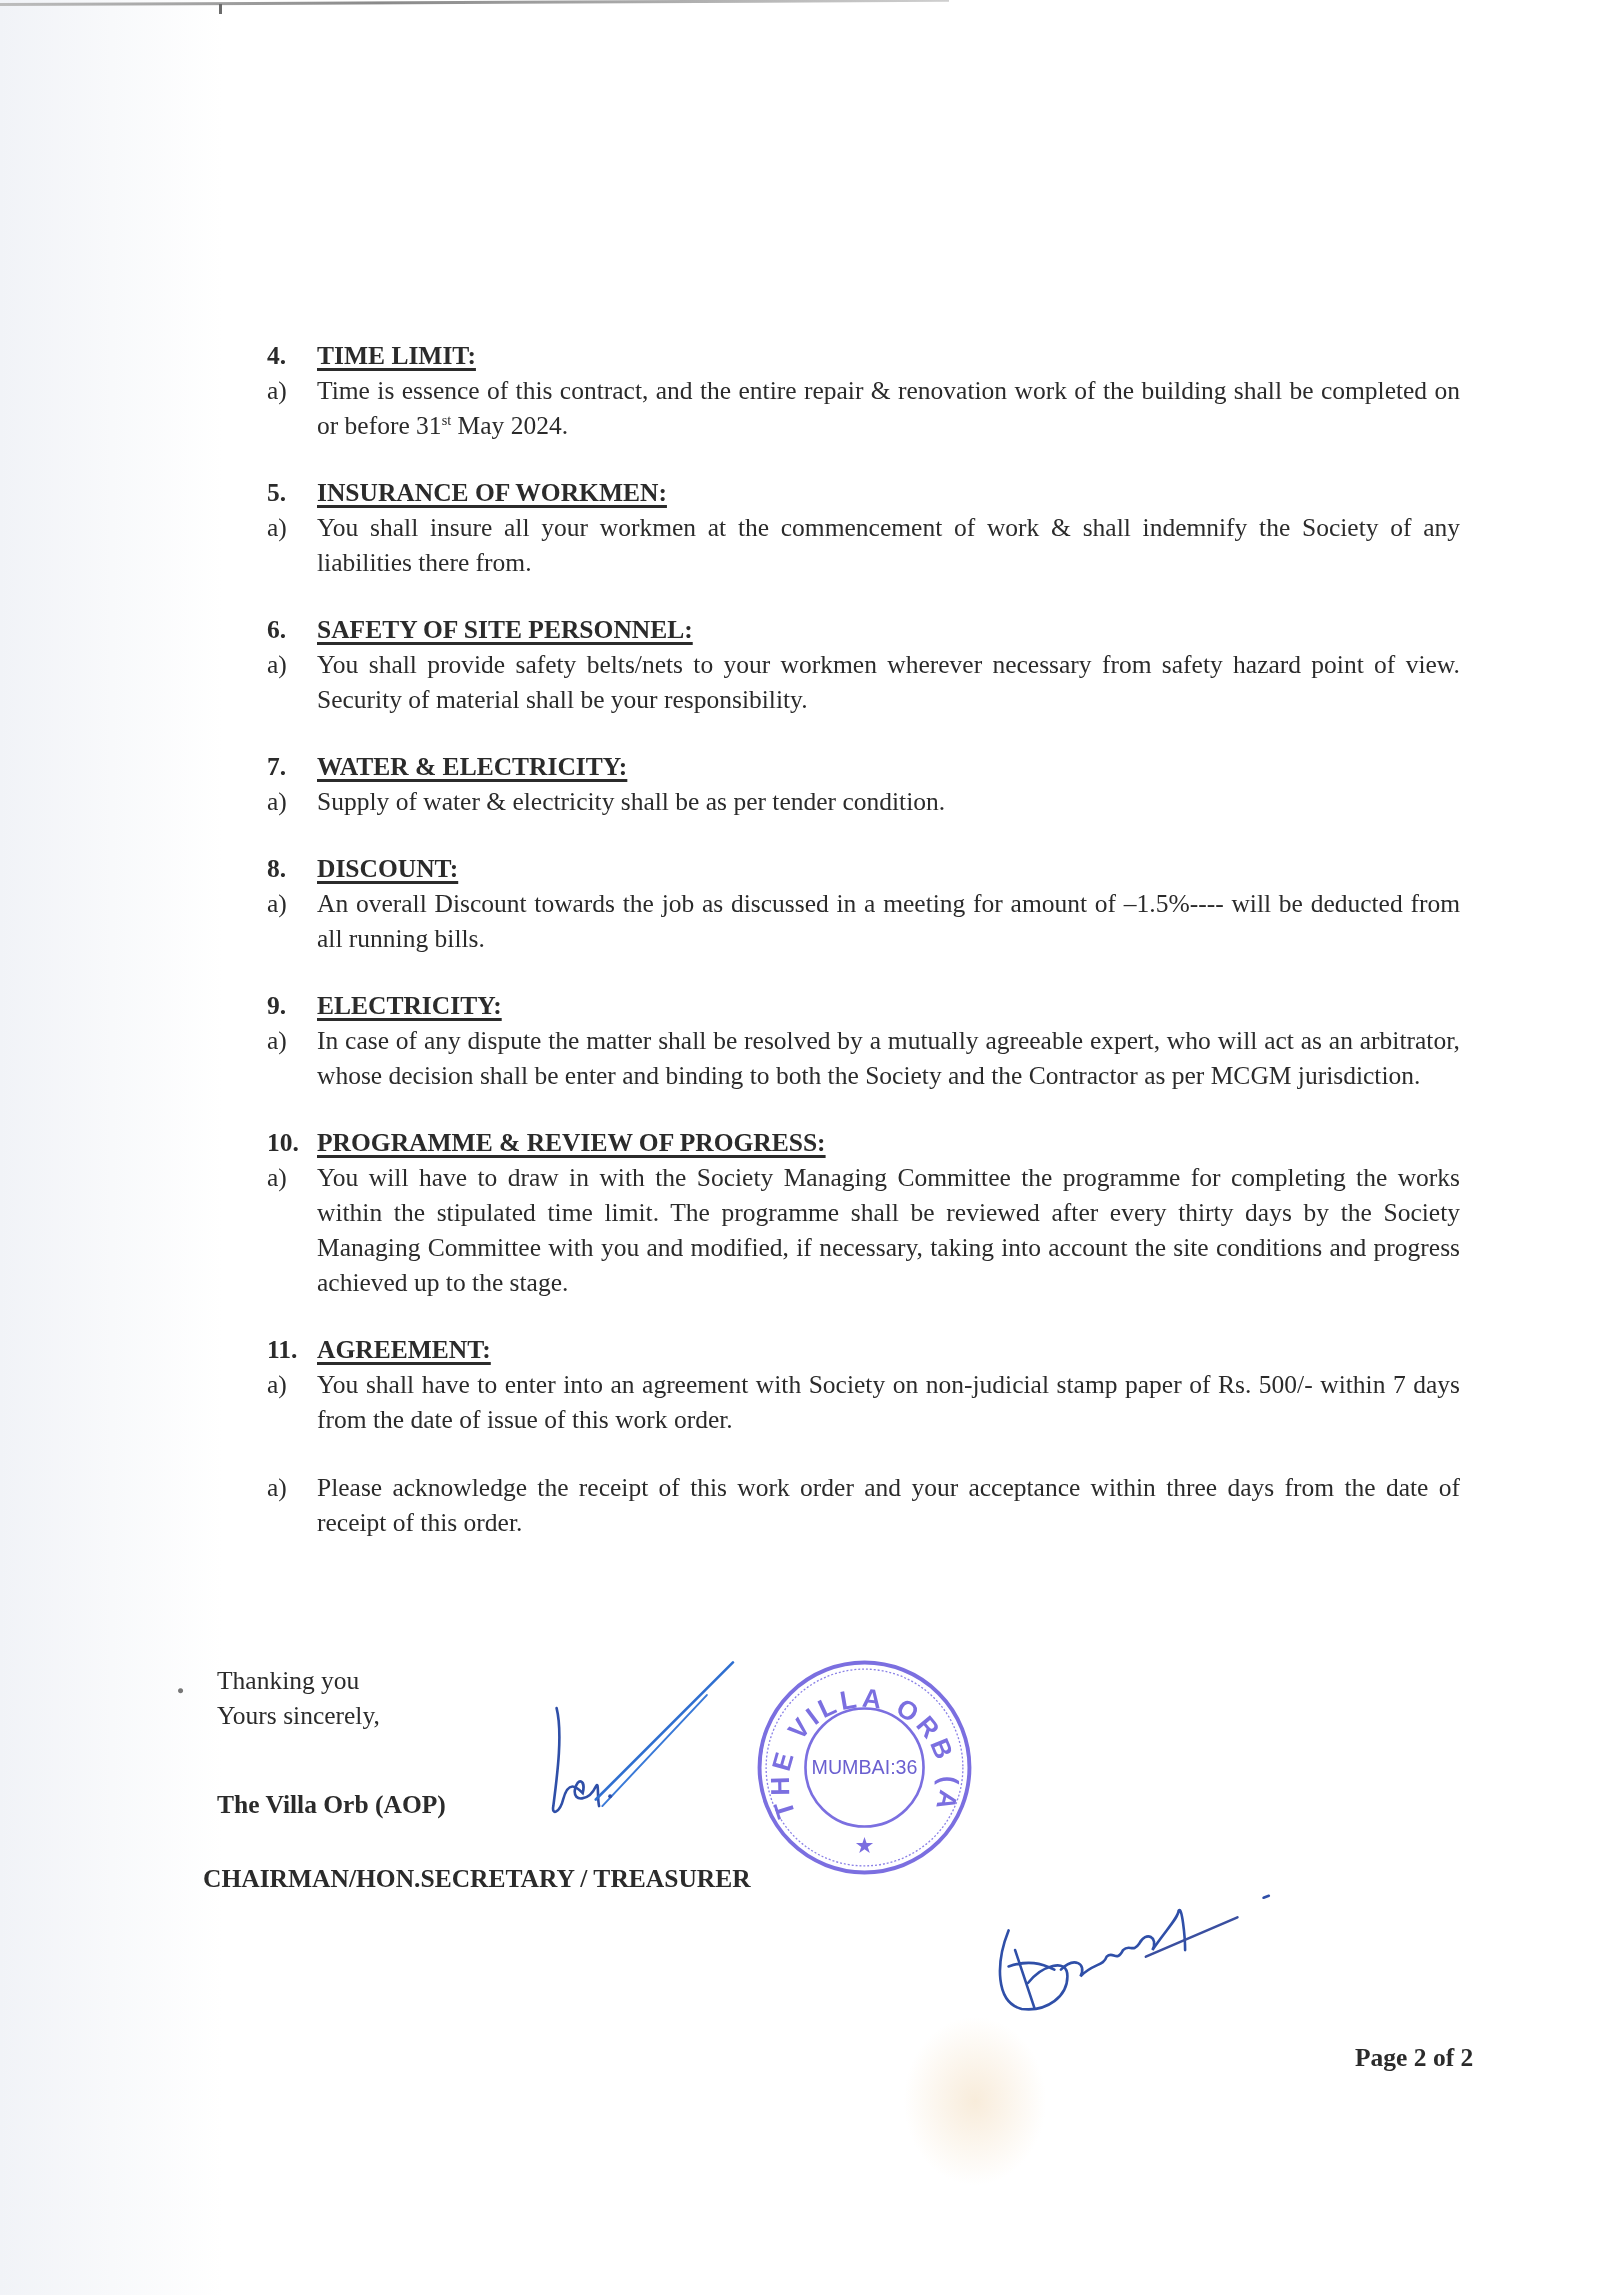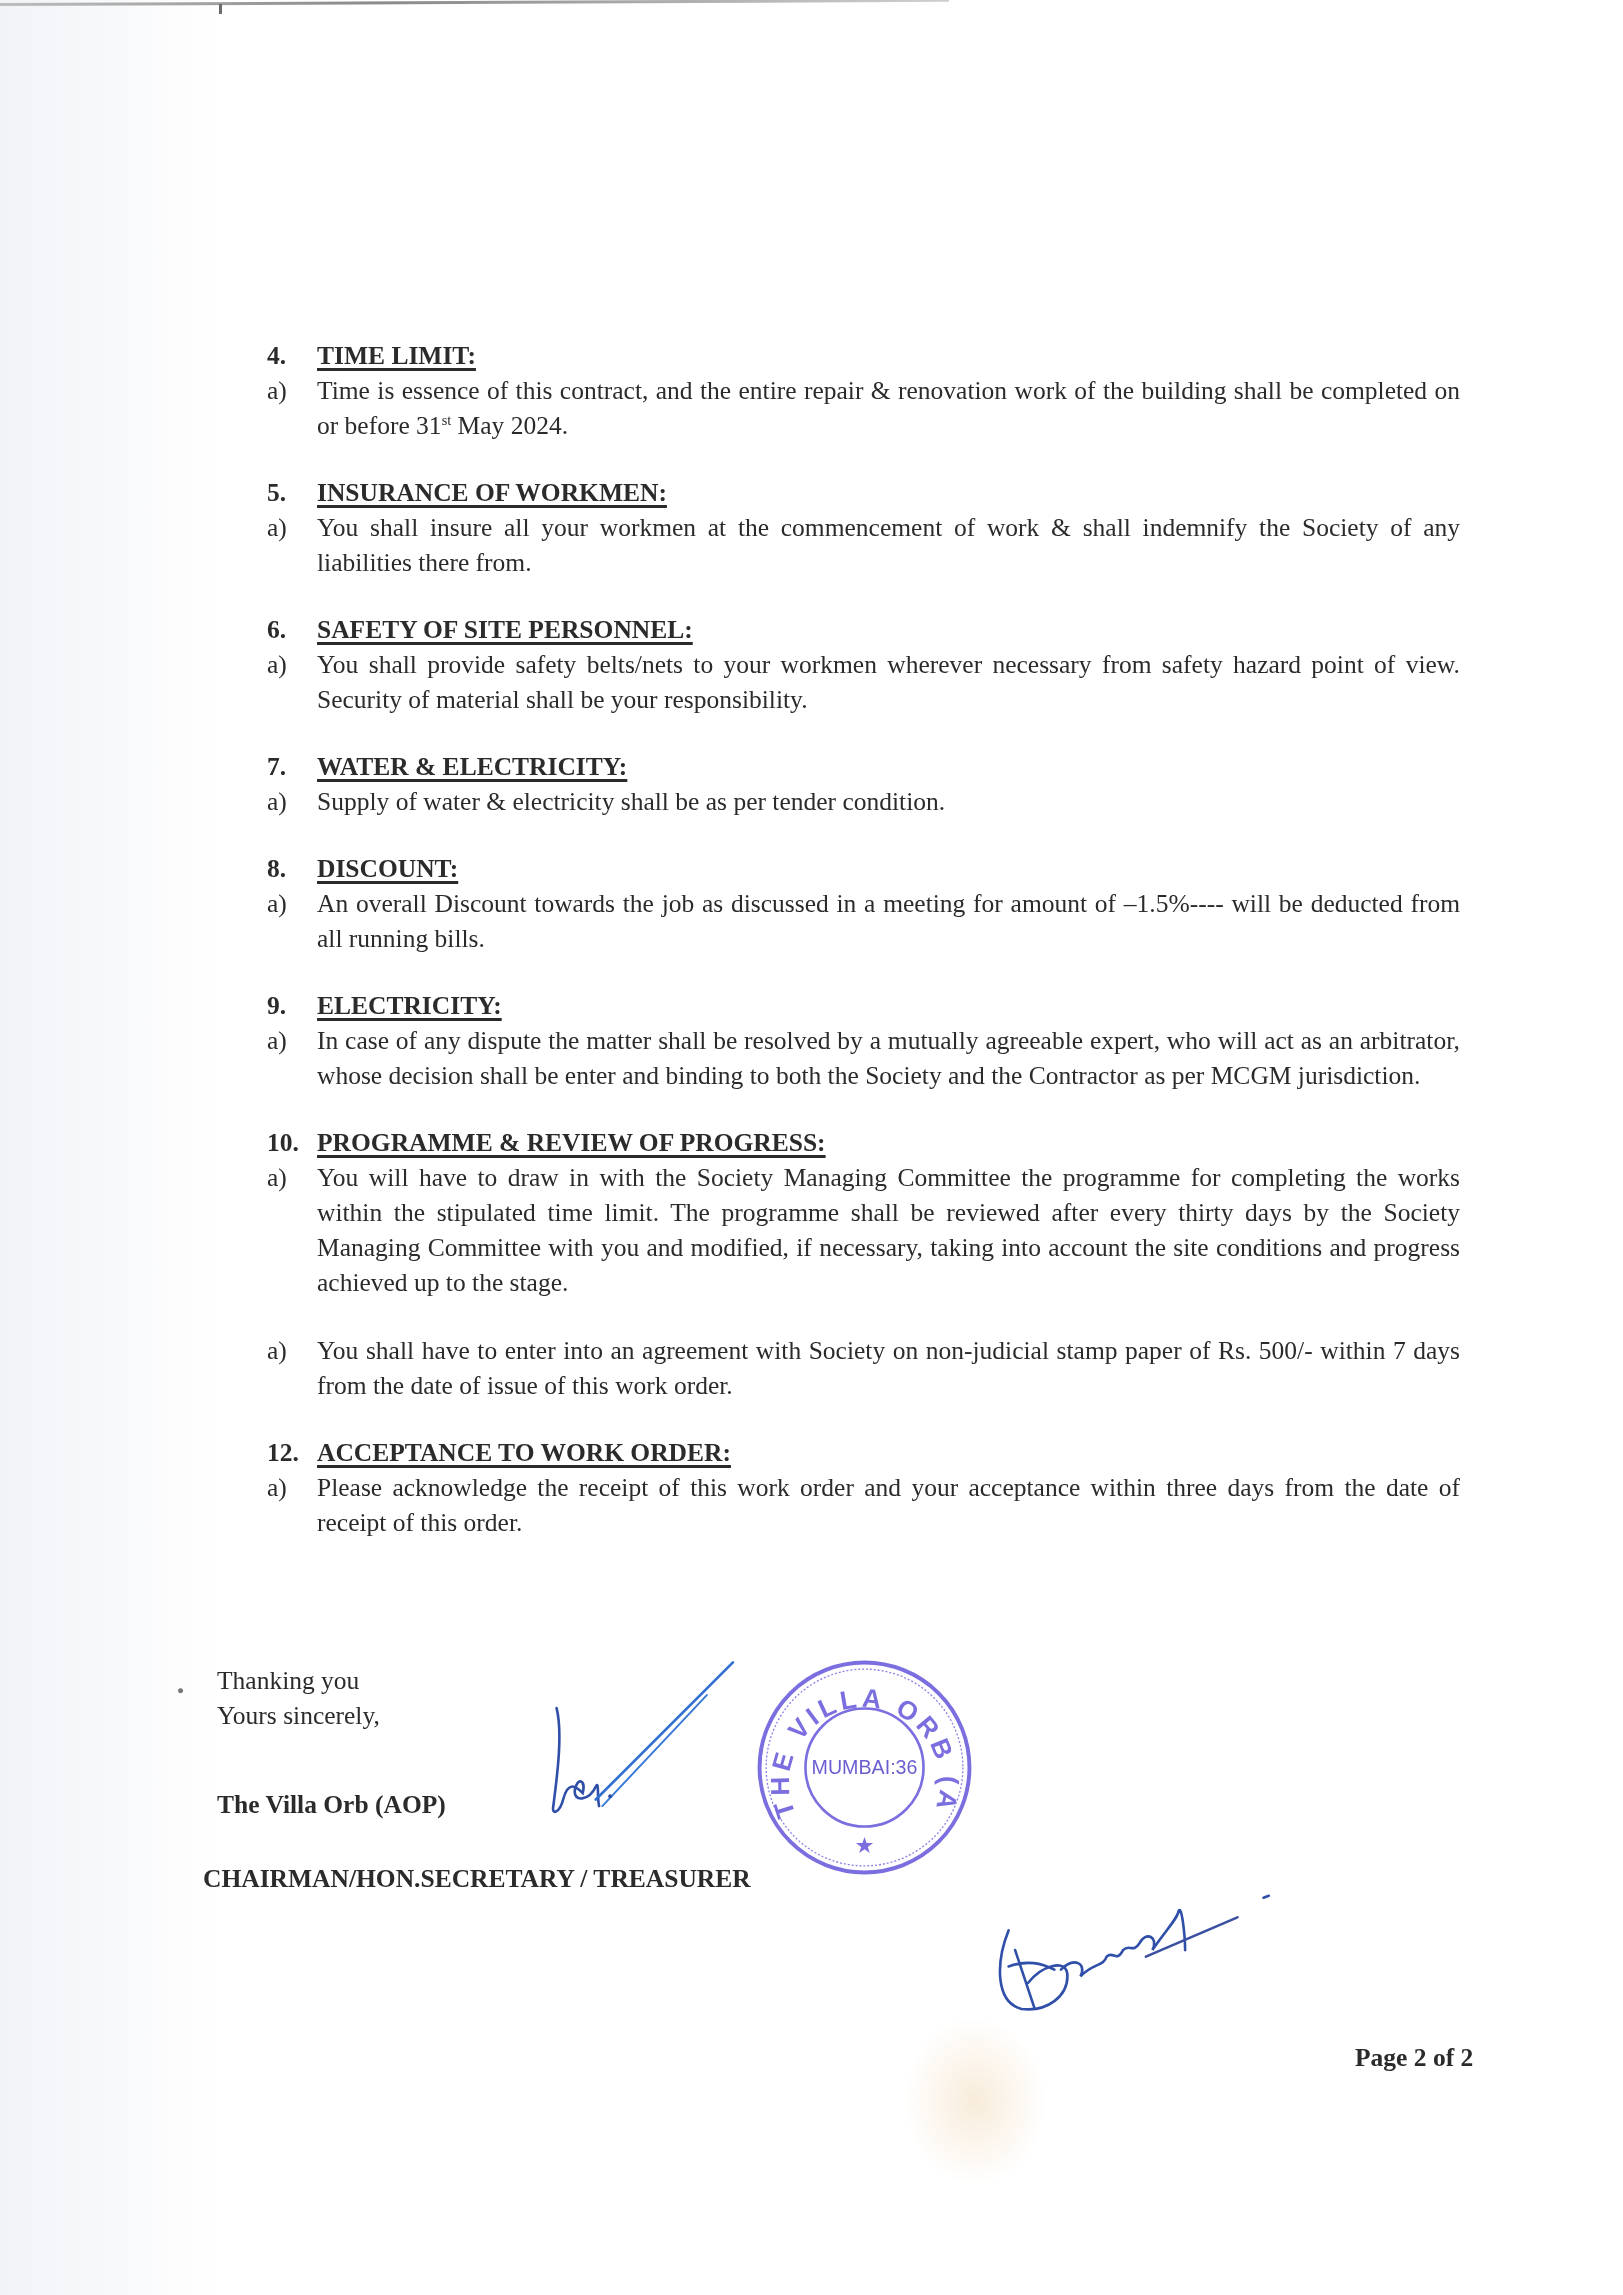--- a/index.html
+++ b/index.html
@@ -135,31 +135,31 @@
       <span class="clause-num">10.</span>
       <span class="clause-title">PROGRAMME &amp; REVIEW OF PROGRESS:</span>
     </div>
     <div class="clause-item">
       <span class="item-label">a)</span>
       <span class="item-text">You will have to draw in with the Society Managing Committee the programme for completing the works within the stipulated time limit. The programme shall be reviewed after every thirty days by the Society Managing Committee with you and modified, if necessary, taking into account the site conditions and progress achieved up to the stage.</span>
     </div>
   </div>
 
   <div class="clause">
+    <div class="clause-head">
+      <span class="clause-num">11.</span>
+      <span class="clause-title">AGREEMENT:</span>
+    </div>
     <div class="clause-item">
       <span class="item-label">a)</span>
       <span class="item-text">You shall have to enter into an agreement with Society on non-judicial stamp paper of Rs. 500/- within 7 days from the date of issue of this work order.</span>
     </div>
   </div>
 
   <div class="clause">
-    <div class="clause-head">
-      <span class="clause-num">12.</span>
-      <span class="clause-title">ACCEPTANCE TO WORK ORDER:</span>
-    </div>
     <div class="clause-item">
       <span class="item-label">a)</span>
       <span class="item-text">Please acknowledge the receipt of this work order and your acceptance within three days from the date of receipt of this order.</span>
     </div>
   </div>
 
 </div>
 
 <span class="bullet-mark">●</span>
 <div class="closing">

